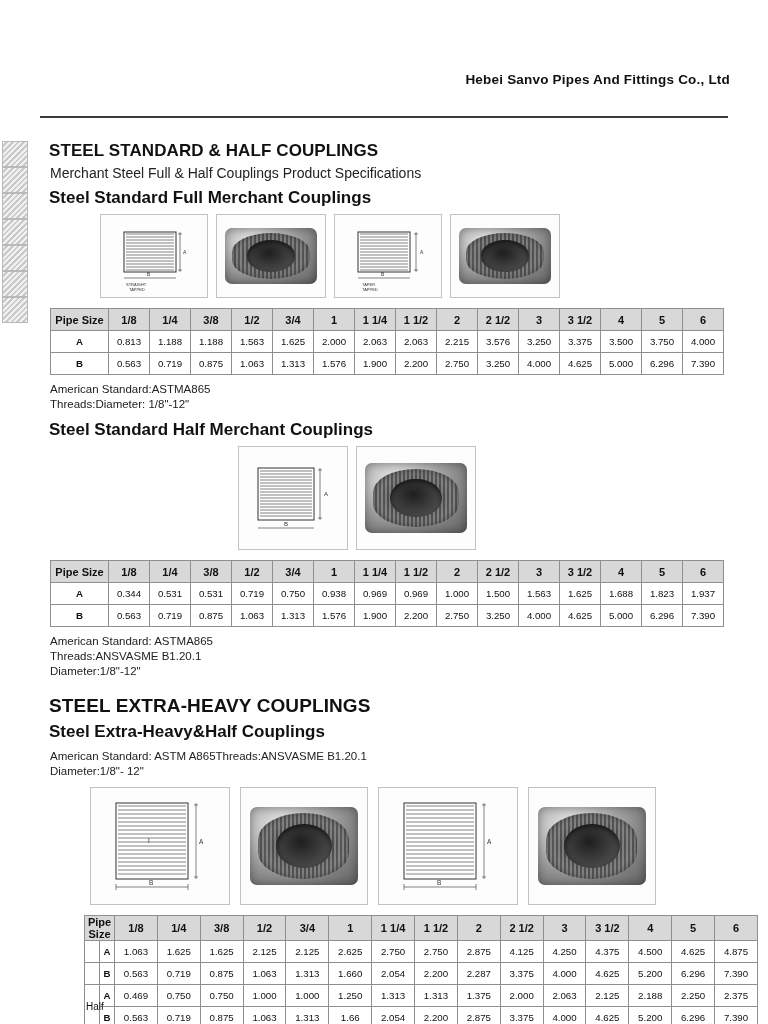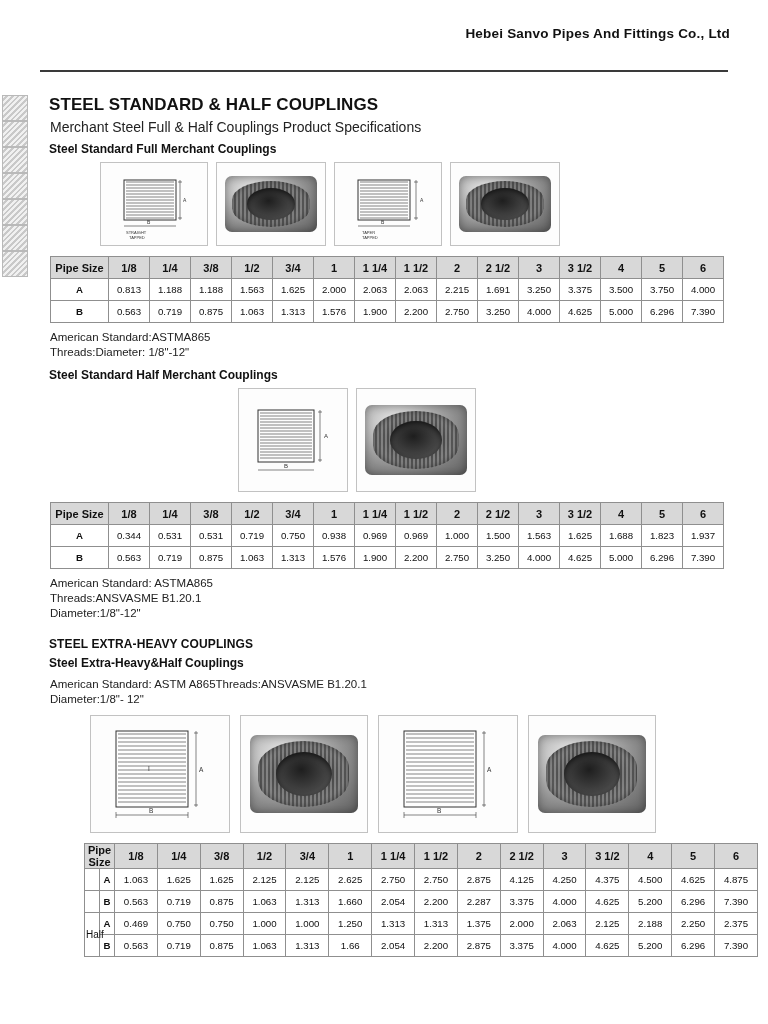--- a/index.html
+++ b/index.html
@@ -11,20 +11,21 @@
     background: #ffffff;
     font-family: "Liberation Sans", sans-serif;
     color: #1a1a1a;
     overflow: hidden;
   }
   .page {
     position: relative;
     width: 768px;
     height: 883px;
     background: #fff;
+    margin-top: 46px;
   }
   
   .company-header {
     position: absolute;
     top: 26px;
     right: 38px;
     font-size: 13.5px;
     font-weight: bold;
     letter-spacing: .2px;
     color: #111;
@@ -68,21 +69,21 @@
     margin: 0 0 4px 7px;
     letter-spacing: .1px;
     color: #111;
   }
   .subtitle {
     font-size: 14px;
     margin: 0 0 7px 8px;
     color: #222;
   }
   h2.sec {
-    font-size: 12px;
+    font-size: 17px;
     font-weight: bold;
     margin: 0 0 6px 7px;
     color: #111;
   }
   .spec-lines {
     font-size: 11.5px;
     line-height: 15px;
     margin: 7px 0 8px 8px;
     color: #222;
   }
@@ -174,21 +175,21 @@
   }
   table.spec td.halflabel {
     background: #fff;
     font-weight: normal;
     font-size: 10px;
   }
   table.eh { width: 674px; margin-left: 42px; }
   .col-first { width: 58px; }
   .col-sub { width: 30px; }
   h1.title2 {
-    font-size: 12px;
+    font-size: 19px;
     font-weight: bold;
     margin: 16px 0 5px 7px;
   }
 </style>
 </head>
 <body>
 
 <div class="page">
 
   <div class="company-header">Hebei Sanvo Pipes And Fittings Co., Ltd</div>
@@ -306,21 +307,21 @@
           <td class="rowlabel">A</td>
           <td>0.813</td>
           <td>1.188</td>
           <td>1.188</td>
           <td>1.563</td>
           <td>1.625</td>
           <td>2.000</td>
           <td>2.063</td>
           <td>2.063</td>
           <td>2.215</td>
-          <td>1.691</td>
+          <td>3.576</td>
           <td>3.250</td>
           <td>3.375</td>
           <td>3.500</td>
           <td>3.750</td>
           <td>4.000</td>
         </tr>
         <tr>
           <td class="rowlabel">B</td>
           <td>0.563</td>
           <td>0.719</td>

